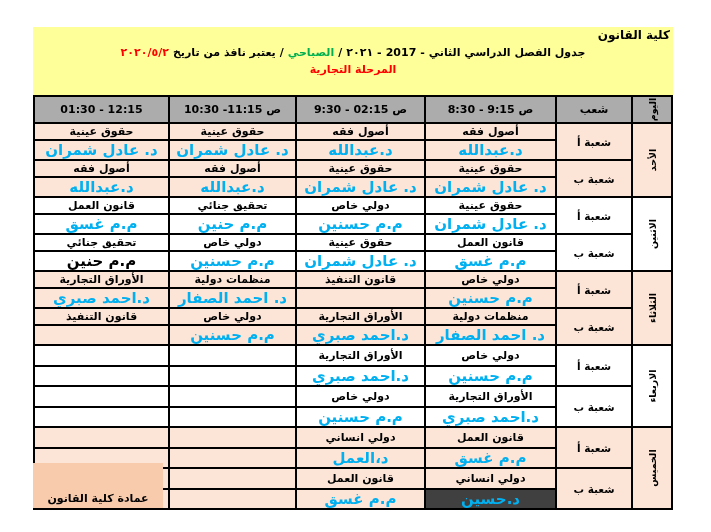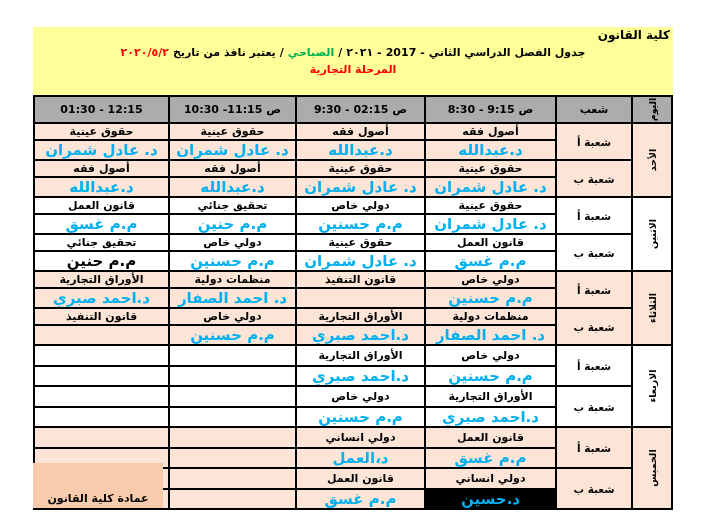--- a/index.html
+++ b/index.html
@@ -224,21 +224,21 @@
         <td class="teacher-cell" style="background: rgb(252, 228, 214);"></td>
       </tr>
       <tr class="subj tall">
         <td rowspan="2" class="section-cell" style="background: rgb(252, 228, 214);">شعبة ب</td>
         <td class="subject-cell" style="background: rgb(252, 228, 214);">دولي انساني</td>
         <td class="subject-cell" style="background: rgb(252, 228, 214);">قانون العمل</td>
         <td class="subject-cell" style="background: rgb(252, 228, 214);"></td>
         <td class="subject-cell" style="background: rgb(252, 228, 214);"></td>
       </tr>
       <tr class="teach tall">
-        <td class="teacher-cell" style="background: #000000;">د.حسين</td>
+        <td class="teacher-cell" style="background: #404040;">د.حسين</td>
         <td class="teacher-cell" style="background: rgb(252, 228, 214);">م.م غسق</td>
         <td class="teacher-cell" style="background: rgb(252, 228, 214);"></td>
         <td class="teacher-cell" style="background: rgb(252, 228, 214);"></td>
       </tr>
     </tbody>
 </table>
 
 <div class="stamp">عمادة كلية القانون</div>
 
 </body></html>

